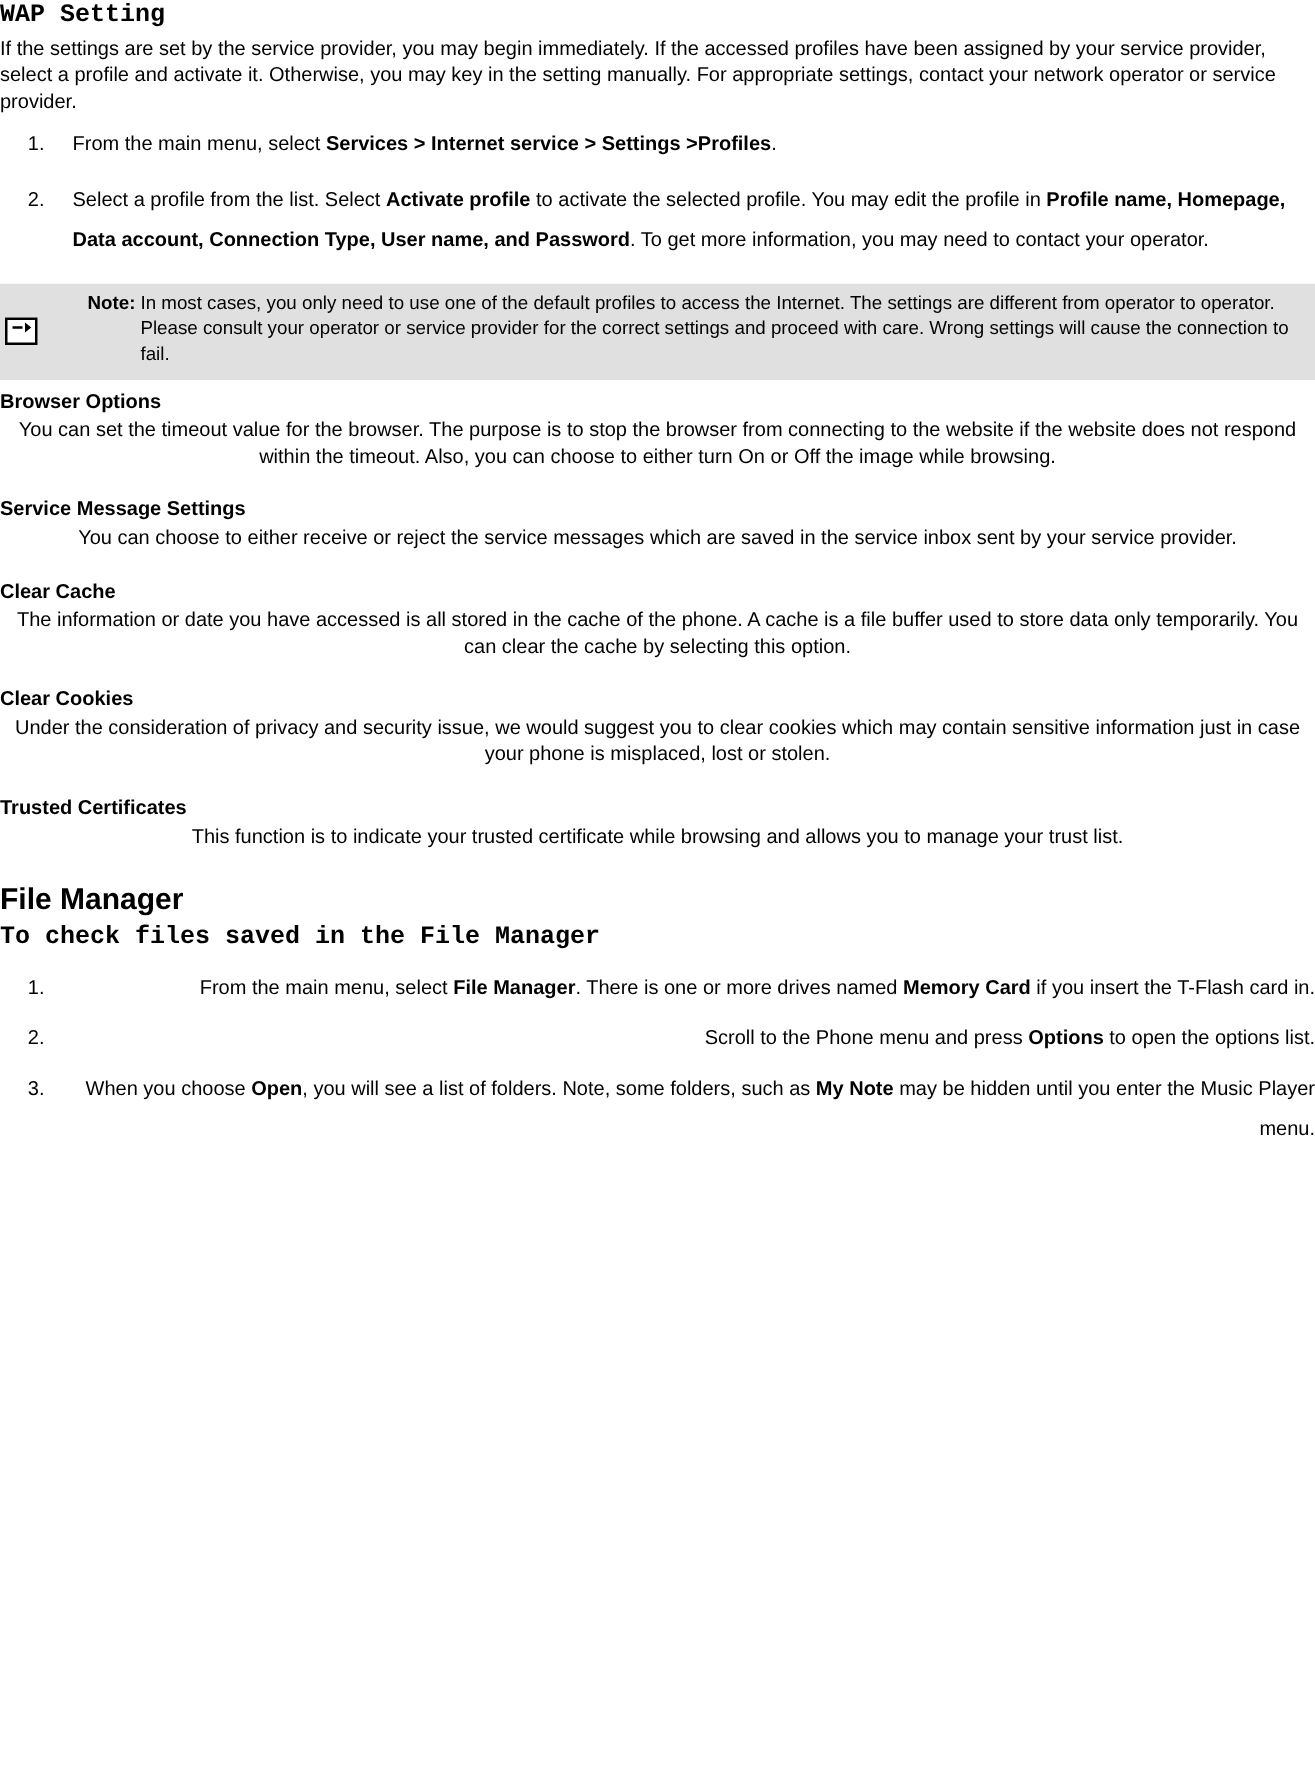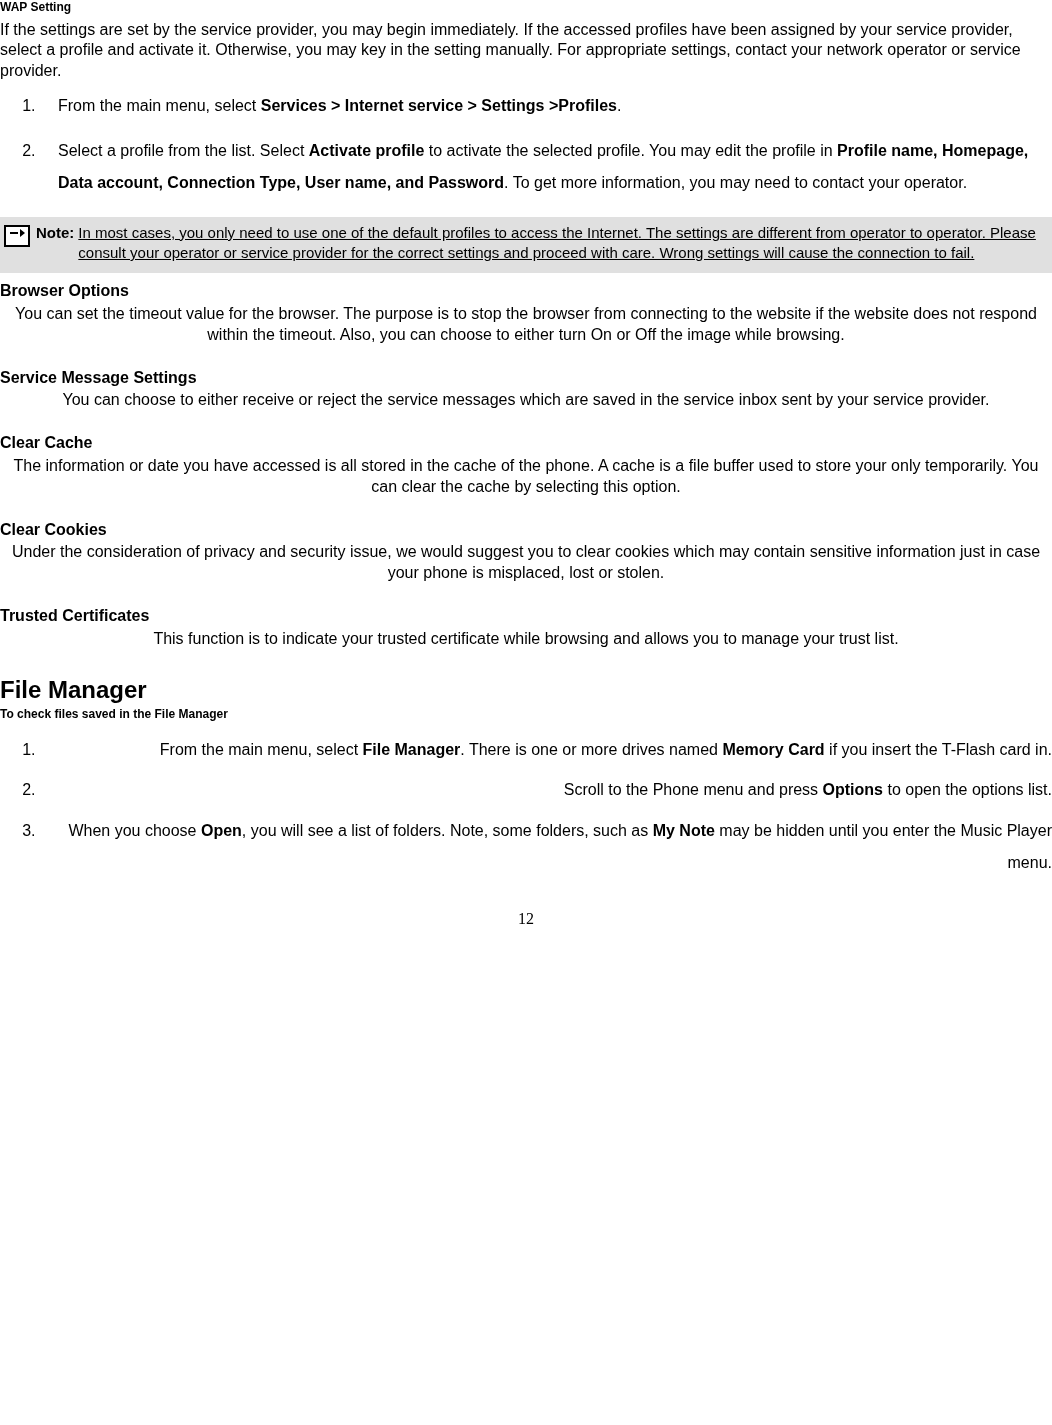--- a/index.html
+++ b/index.html
@@ -13,23 +13,24 @@
     }
     .page {
       padding: 0 0 20px 0;
     }
     h1 {
       font-size: 24px;
       font-weight: bold;
       margin: 18px 0 2px 0;
     }
     h2 {
-      font-size: 12px;
+      font-size: 20px;
       font-weight: bold;
       margin: 0 0 4px 0;
+      font-family: Liberation Mono, monospace;
     }
     p {
       margin: 0 0 14px 0;
     }
     .section-heading {
       font-size: 16px;
       font-weight: bold;
       margin: 0 0 2px 0;
     }
     .section-body {
@@ -47,21 +48,22 @@
     .ol-tight li {
       margin-bottom: 14px;
       text-align: right;
     }
     .note-box {
       background: #e0e0e0;
       padding: 6px 4px 10px 4px;
       margin: 4px 0 8px 0;
       font-size: 15px;
       display: flex;
-      align-items: flex-start;
+      align-items: center;
+      gap: 34px;
     }
     .note-icon {
       width: 22px;
       height: 18px;
       border: 2px solid #000;
       margin: 2px 6px 0 0;
       flex-shrink: 0;
       position: relative;
       background: #fff;
     }
@@ -89,21 +91,20 @@
       font-weight: bold;
       margin-right: 4px;
       white-space: nowrap;
     }
     .note-text-wrap {
       display: flex;
       align-items: flex-start;
     }
     .note-text {
       line-height: 1.35;
-      text-decoration: underline;
     }
     .bold {
       font-weight: bold;
     }
     .page-number {
       text-align: center;
       font-family: "Times New Roman", serif;
       font-size: 16px;
       margin-top: 30px;
     }
@@ -134,21 +135,21 @@
     </div>
   </div>
 
   <div class="section-heading">Browser Options</div>
   <div class="section-body">You can set the timeout value for the browser. The purpose is to stop the browser from connecting to the website if the website does not respond within the timeout. Also, you can choose to either turn On or Off the image while browsing.</div>
 
   <div class="section-heading">Service Message Settings</div>
   <div class="section-body">You can choose to either receive or reject the service messages which are saved in the service inbox sent by your service provider.</div>
 
   <div class="section-heading">Clear Cache</div>
-  <div class="section-body">The information or date you have accessed is all stored in the cache of the phone. A cache is a file buffer used to store your only temporarily. You can clear the cache by selecting this option.</div>
+  <div class="section-body">The information or date you have accessed is all stored in the cache of the phone. A cache is a file buffer used to store data only temporarily. You can clear the cache by selecting this option.</div>
 
   <div class="section-heading">Clear Cookies</div>
   <div class="section-body">Under the consideration of privacy and security issue, we would suggest you to clear cookies which may contain sensitive information just in case your phone is misplaced, lost or stolen.</div>
 
   <div class="section-heading">Trusted Certificates</div>
   <div class="section-body" style="margin-bottom:24px;">This function is to indicate your trusted certificate while browsing and allows you to manage your trust list.</div>
 
   <h1>File Manager</h1>
 
   <h2>To check files saved in the File Manager</h2>
@@ -158,15 +159,14 @@
       <span>From the main menu, select </span><span class="bold">File Manager</span><span>. There is one or more drives named </span><span class="bold">Memory Card</span><span> if you insert the T-Flash card in.</span>
     </li>
     <li>
       <span>Scroll to the Phone menu and press </span><span class="bold">Options</span><span> to open the options list.</span>
     </li>
     <li style="line-height:2.0;">
       <span>When you choose </span><span class="bold">Open</span><span>, you will see a list of folders. Note, some folders, such as </span><span class="bold">My Note</span><span> may be hidden until you enter the Music Player menu.</span>
     </li>
   </ol>
 
-  <div class="page-number">12</div>
 
 </div>
 
 </body></html>

